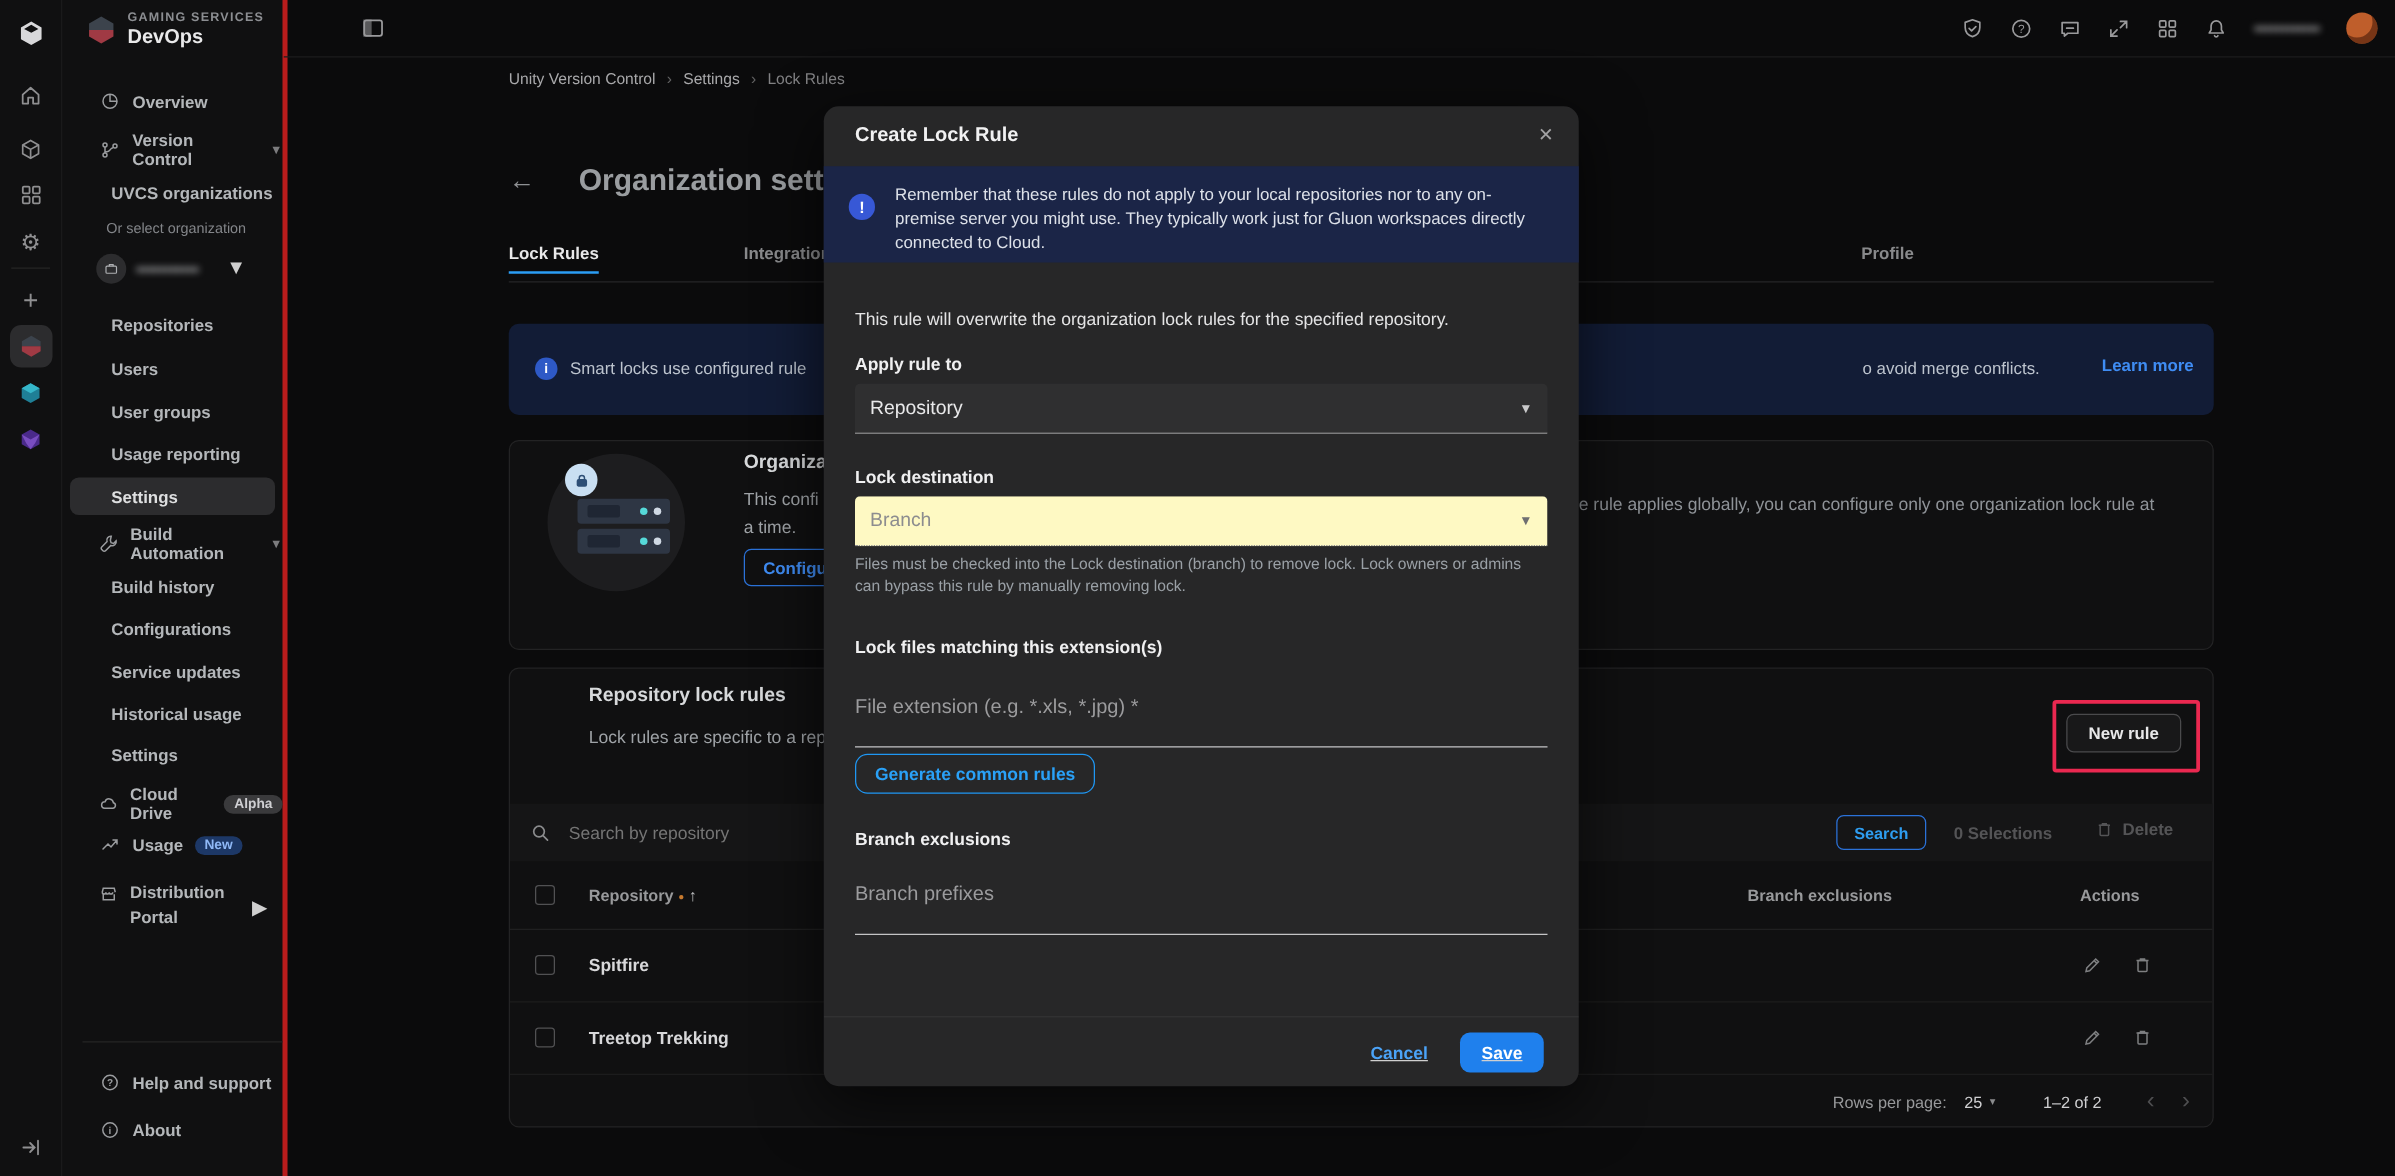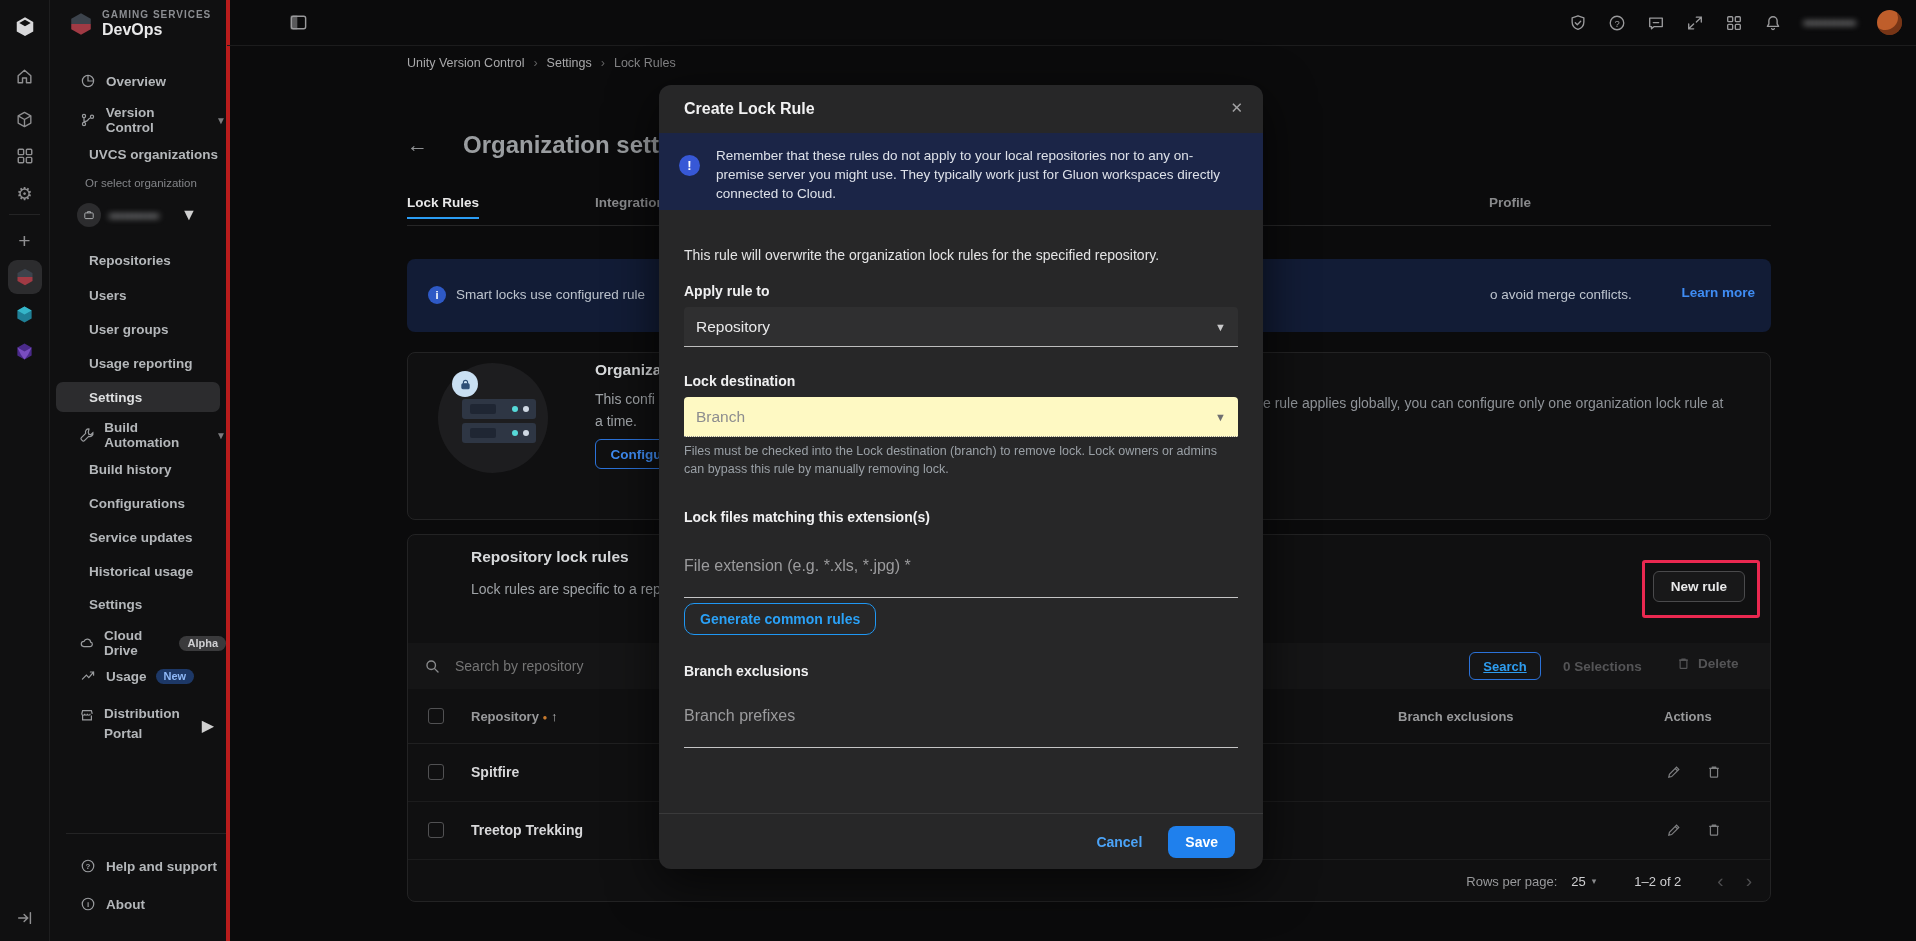--- a/index.html
+++ b/index.html
@@ -72,21 +72,21 @@
 
   .repocard{top:489px;width:1364px;height:368px;}
   .rctitle{position:absolute;left:63px;top:13px;font-size:15.5px;font-weight:700;color:#d7d9db;}
   .rcsub{position:absolute;left:63px;top:46px;font-size:14px;color:#9fa3a7;}
   .newrule{position:absolute;left:1245px;top:36px;width:92px;height:31px;background:#181819;border:1px solid #4a4a4c;
            border-radius:6px;color:#e8e8e9;font-size:13.5px;font-weight:700;display:flex;align-items:center;justify-content:center;}
   .redbox{position:absolute;left:1234px;top:25px;width:112px;height:52px;border:3px solid #ea2850;border-radius:3px;}
   .searchrow{position:absolute;left:0;top:108px;width:1362px;height:46px;background:#151516;display:flex;align-items:center;}
   .searchph{font-size:14px;color:#8a8b8d;margin-left:12px;}
   .sbtn{position:absolute;left:1061px;top:117px;width:72px;height:28px;border:1px solid #2b72d9;border-radius:6px;
-        color:#2e9df0;font-size:13px;font-weight:700;display:flex;align-items:center;justify-content:center;background:transparent;text-decoration:underline;}
+        color:#2e9df0;font-size:13px;font-weight:700;display:flex;align-items:center;justify-content:center;background:transparent;}
   .muted{color:#545456;font-size:13.5px;font-weight:700;}
   .selcount{position:absolute;left:1155px;top:124px;}
   .delgroup{position:absolute;left:1268px;top:121px;display:flex;gap:7px;align-items:center;}
   .thead{position:absolute;left:0;top:154px;width:1362px;height:54px;border-bottom:1px solid #202021;display:flex;align-items:center;}
   .th{font-size:13px;font-weight:700;color:#98999b;}
   .checkbox{width:16px;height:16px;border:1.5px solid #515153;border-radius:3px;box-sizing:border-box;}
   .trow{position:absolute;left:0;width:1362px;height:58px;border-bottom:1px solid #1c1c1d;display:flex;align-items:center;}
   .tname{font-size:14px;font-weight:700;color:#d8d8da;}
   .actionicons{position:absolute;left:1258px;display:flex;gap:24px;align-items:center;}
   .pagerow{position:absolute;left:0;top:324px;width:1362px;height:44px;display:flex;align-items:center;justify-content:flex-end;
@@ -116,21 +116,21 @@
   .mselect.disabled .sval{color:#8d8d8f;}
   .mselect.disabled .chev{color:#6f6f71;}
   .mhelp{font-size:12.5px;line-height:17.5px;color:#9aa0a6;}
   .minput{height:34px;border-bottom:1px solid #c4c4c5;display:flex;align-items:flex-end;padding-bottom:22px;}
   .minput input{background:transparent;border:0;outline:none;width:100%;font-family:"Liberation Sans",sans-serif;
                 font-size:16px;color:#e9e9ea;padding:0;}
   .minput input::placeholder{color:#9b9b9d;opacity:1;}
   .genbtn{display:inline-block;border:1px solid #1f97f3;border-radius:10px;color:#2aa1f7;background:transparent;
           font-size:14px;font-weight:700;padding:7px 15px;}
   .mfoot{position:absolute;left:0;top:728px;width:604px;height:56px;border-top:1px solid #3a3a3b;border-radius:0 0 12px 12px;
-         display:flex;align-items:center;justify-content:flex-end;gap:26px;padding-right:28px;box-sizing:border-box;}
+         display:flex;align-items:center;justify-content:flex-end;gap:26px;padding-right:28px;box-sizing:border-box;text-decoration:underline;}
   .cancel{color:#4ba3f7;font-size:14px;font-weight:700;}
   .save{background:#1f80ed;color:#fff;font-size:14px;font-weight:700;border:0;border-radius:8px;padding:8px 17px;}
 </style>
 </head>
 <body>
 
 <div class="app">
 
   <nav class="rail">
     <div class="ric" style="top:10px">

